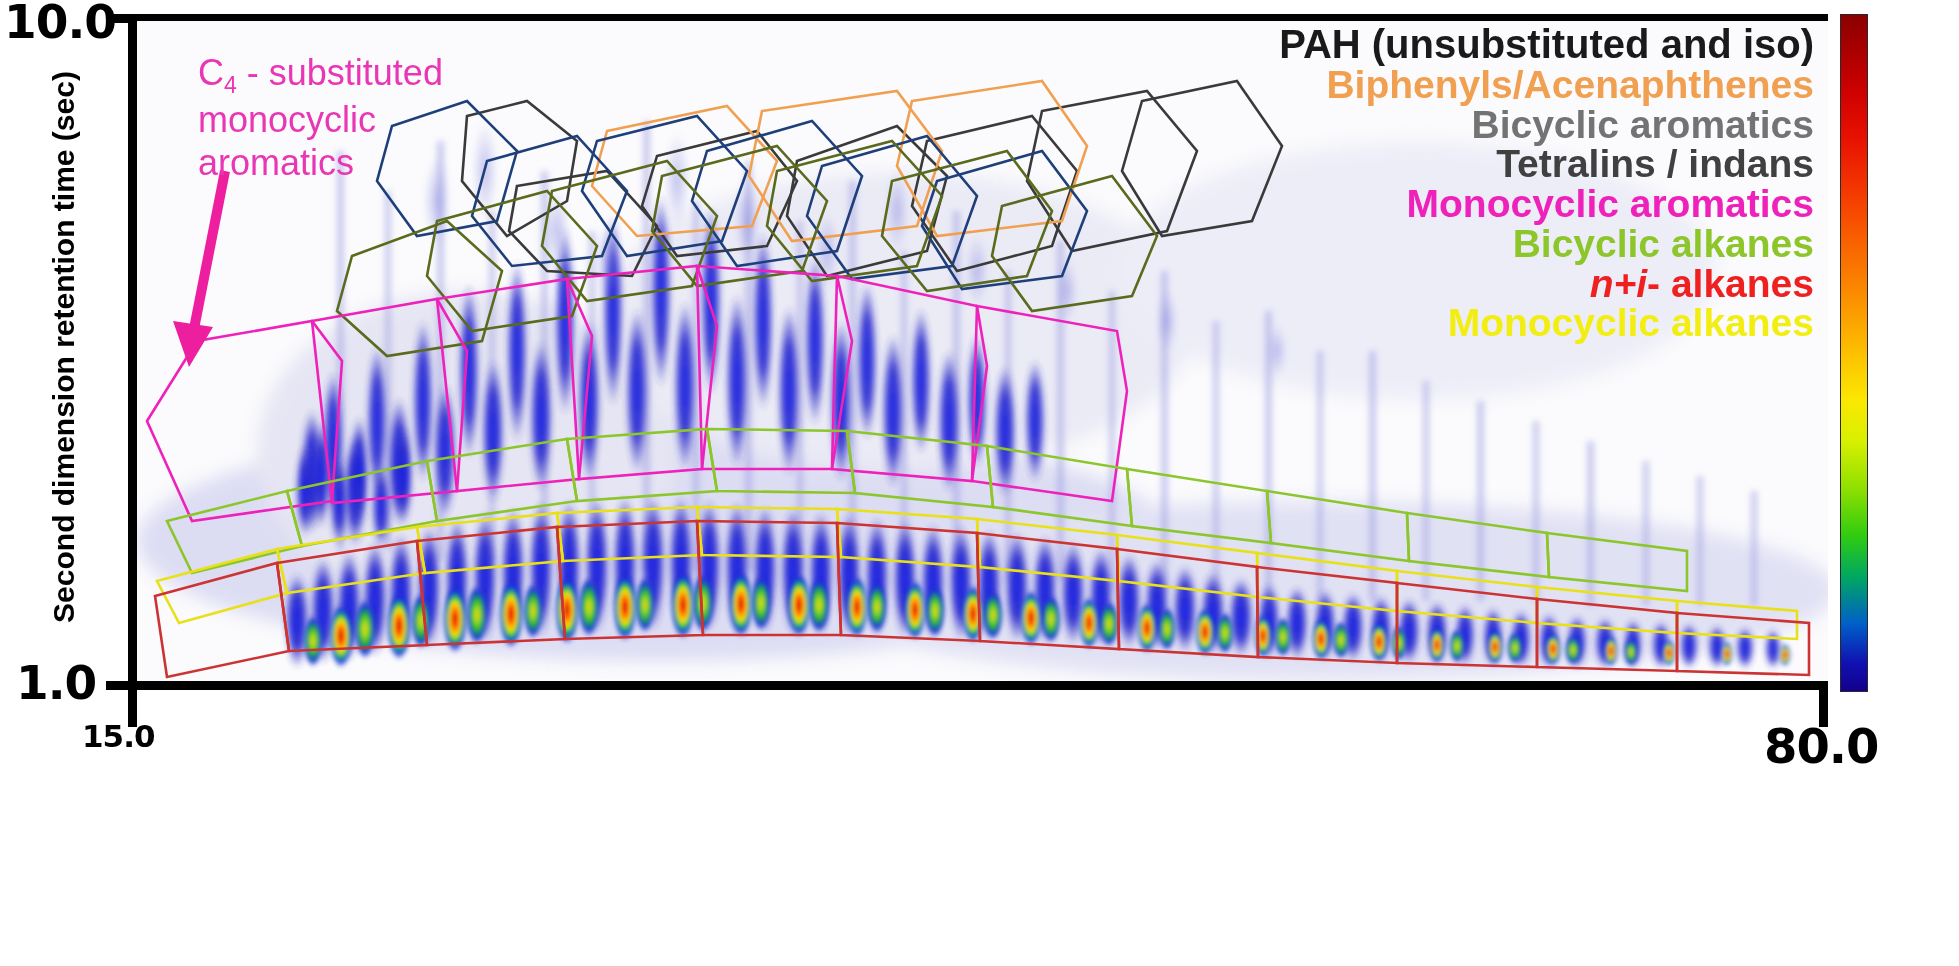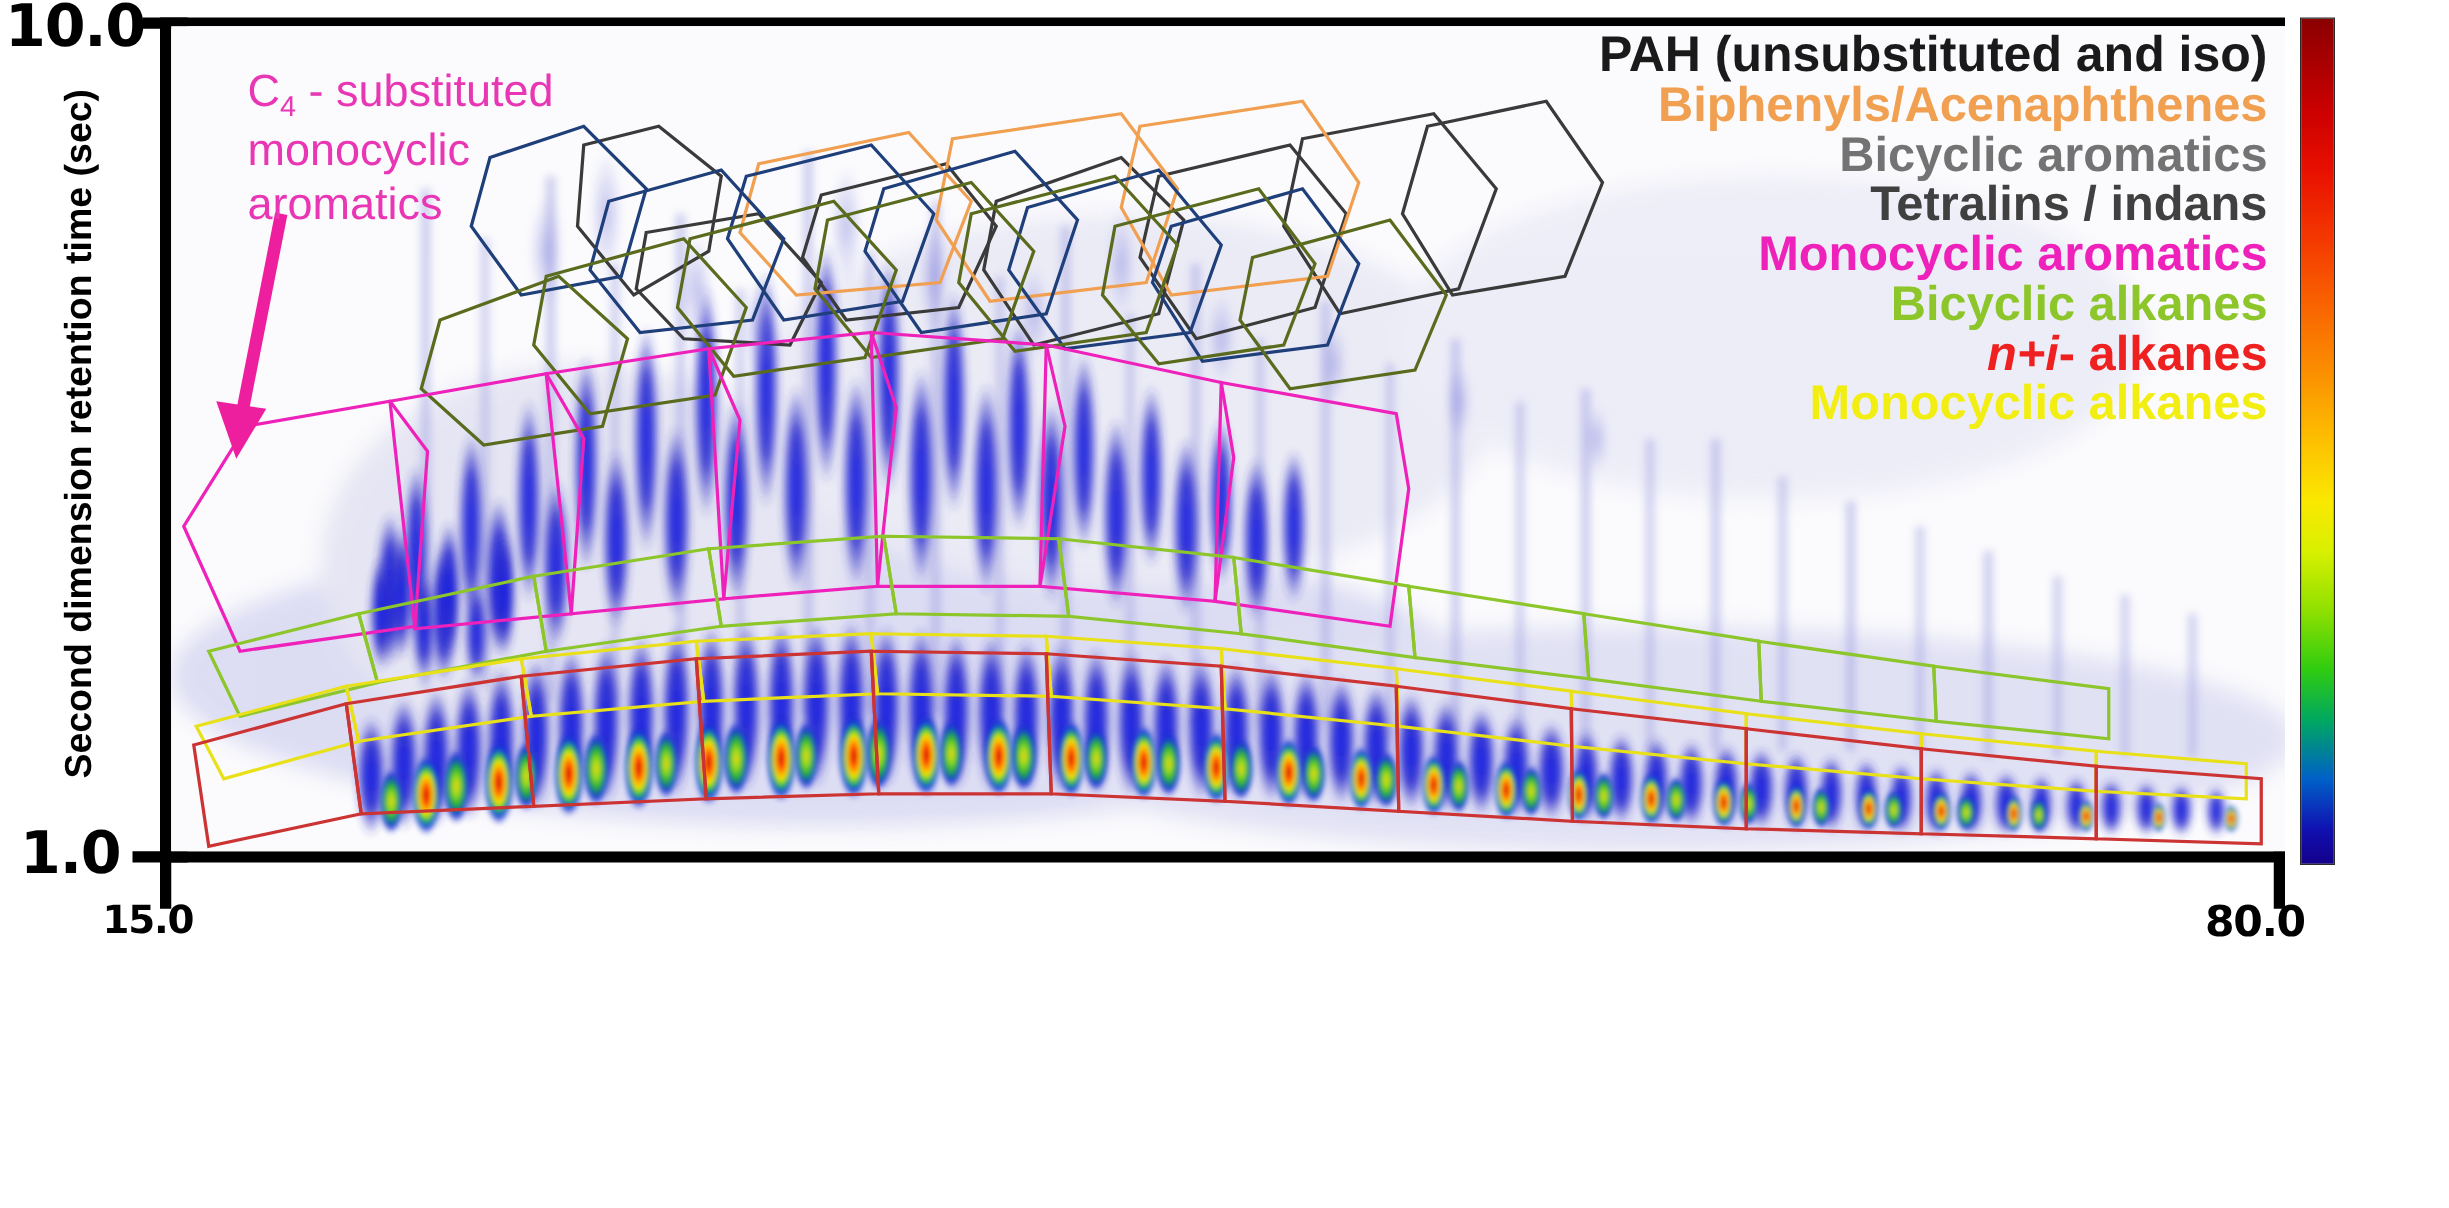--- a/index.html
+++ b/index.html
@@ -16,21 +16,21 @@
   #y-tick-bottom{left:106px;top:681px;width:44px;height:9px;}
   #x-tick-left{left:128px;top:681px;width:9px;height:46px;}
   #x-tick-right{left:1819px;top:681px;width:9px;height:46px;}
   #plot-top-rule{left:137px;top:14px;width:1691px;height:7px;}
 
   .tick-label{position:absolute;font-weight:bold;color:#000;
               font-family:"DejaVu Sans",sans-serif;letter-spacing:-1px;}
   #y-label-top{left:4px;top:-6px;font-size:47px;}
   #y-label-bottom{left:16px;top:655px;font-size:47px;}
   #x-label-left{left:82px;top:718px;font-size:31px;}
-  #x-label-right{left:1764px;top:718px;font-size:34px;text-align:right;}
+  #x-label-right{left:1764px;top:718px;font-size:48px;text-align:right;}
 
   #y-axis-title{position:absolute;left:-246px;top:330px;width:620px;
       transform:rotate(-90deg);text-align:center;
       font-size:30px;font-weight:bold;color:#000;
       font-family:"Liberation Sans",sans-serif;}
   #x-axis-title{position:absolute;left:137px;top:855px;width:1691px;
       text-align:center;font-size:33px;font-weight:bold;color:#000;
       font-family:"Liberation Sans",sans-serif;}
 
   

